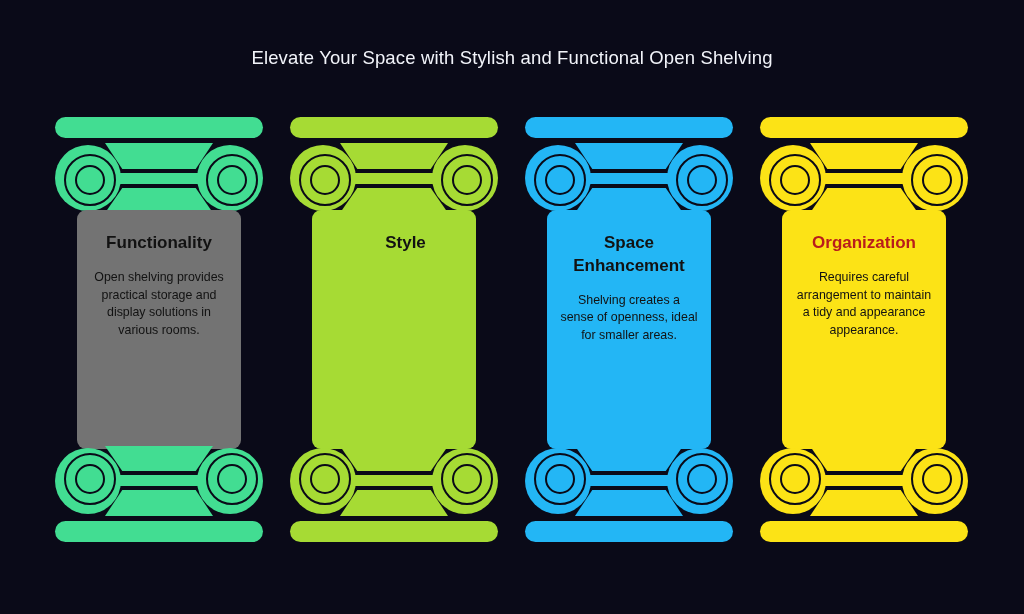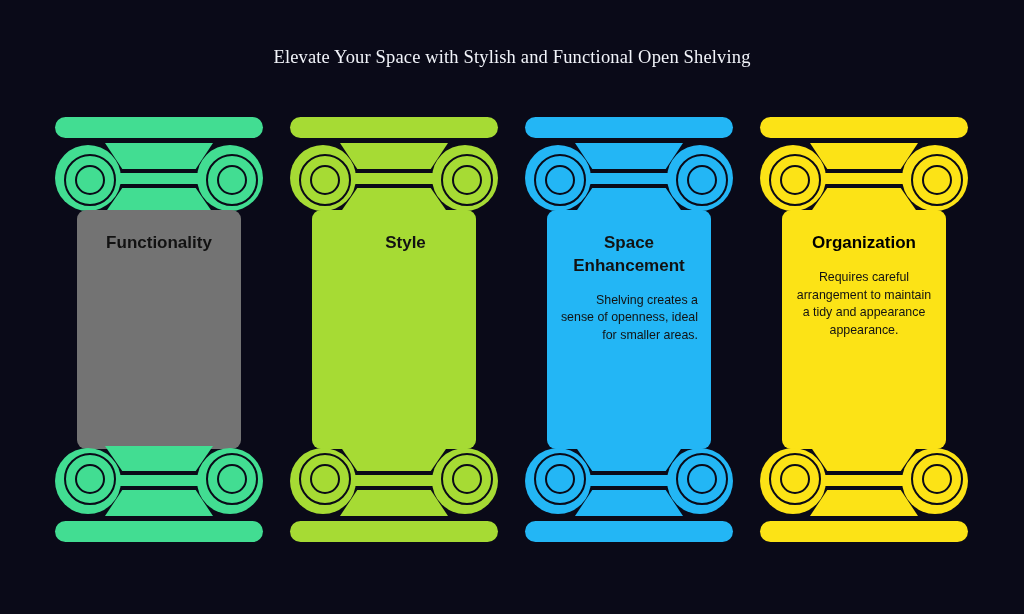--- a/index.html
+++ b/index.html
@@ -124,35 +124,36 @@
     font-size:12.4px;
     font-weight:400;
     line-height:1.42;
   }
 </style>
 </head>
 <body style="background: rgb(10, 10, 24);">
 
 <div id="stage" style="background: rgb(10, 10, 24);">
 
-  <div id="page-title" style="color: rgb(242, 244, 250); font-family: Liberation Serif, serif;">Elevate Your Space with Stylish and Functional Open Shelving</div>
+  <div id="page-title" style="color: rgb(242, 244, 250);">Elevate Your Space with Stylish and Functional Open Shelving</div>
 
   <div id="columns">
 
     <div class="column c0">
       <div class="abacus top" style="background: rgb(66, 221, 146);"></div>
       <div class="capital">
         <div class="ech-top" style="background: rgb(66, 221, 146);"></div>
         <div class="ech-band" style="background: rgb(66, 221, 146);"></div>
         <div class="ech-bot" style="background: rgb(66, 221, 146);"></div>
         <div class="volute left" style="background: rgb(66, 221, 146);"></div>
         <div class="volute right" style="background: rgb(66, 221, 146);"></div>
       </div>
       <div class="shaft" style="background: #737373;">
         <div class="card-title" style="color: rgb(18, 18, 18);">Functionality</div>
+        <div class="card-desc" style="color: rgb(18, 18, 18);">Open shelving provides practical storage and display solutions in various rooms.</div>
       </div>
       <div class="base">
         <div class="ech-top" style="background: rgb(66, 221, 146);"></div>
         <div class="ech-band" style="background: rgb(66, 221, 146);"></div>
         <div class="ech-bot" style="background: rgb(66, 221, 146);"></div>
         <div class="volute left" style="background: rgb(66, 221, 146);"></div>
         <div class="volute right" style="background: rgb(66, 221, 146);"></div>
       </div>
       <div class="abacus bottom" style="background: rgb(66, 221, 146);"></div>
     </div>
@@ -183,21 +184,21 @@
       <div class="abacus top" style="background: rgb(35, 182, 245);"></div>
       <div class="capital">
         <div class="ech-top" style="background: rgb(35, 182, 245);"></div>
         <div class="ech-band" style="background: rgb(35, 182, 245);"></div>
         <div class="ech-bot" style="background: rgb(35, 182, 245);"></div>
         <div class="volute left" style="background: rgb(35, 182, 245);"></div>
         <div class="volute right" style="background: rgb(35, 182, 245);"></div>
       </div>
       <div class="shaft" style="background: rgb(35, 182, 245);">
         <div class="card-title" style="color: rgb(18, 18, 18);">Space Enhancement</div>
-        <div class="card-desc" style="color: rgb(18, 18, 18); text-align: right;">Shelving creates a sense of openness, ideal for smaller areas.</div>
+        <div class="card-desc" style="color: rgb(18, 18, 18);">Shelving creates a sense of openness, ideal for smaller areas.</div>
       </div>
       <div class="base">
         <div class="ech-top" style="background: rgb(35, 182, 245);"></div>
         <div class="ech-band" style="background: rgb(35, 182, 245);"></div>
         <div class="ech-bot" style="background: rgb(35, 182, 245);"></div>
         <div class="volute left" style="background: rgb(35, 182, 245);"></div>
         <div class="volute right" style="background: rgb(35, 182, 245);"></div>
       </div>
       <div class="abacus bottom" style="background: rgb(35, 182, 245);"></div>
     </div>
@@ -205,21 +206,21 @@
     <div class="column c3">
       <div class="abacus top" style="background: rgb(252, 227, 22);"></div>
       <div class="capital">
         <div class="ech-top" style="background: rgb(252, 227, 22);"></div>
         <div class="ech-band" style="background: rgb(252, 227, 22);"></div>
         <div class="ech-bot" style="background: rgb(252, 227, 22);"></div>
         <div class="volute left" style="background: rgb(252, 227, 22);"></div>
         <div class="volute right" style="background: rgb(252, 227, 22);"></div>
       </div>
       <div class="shaft" style="background: rgb(252, 227, 22);">
-        <div class="card-title" style="color: #000000;">Organization</div>
+        <div class="card-title" style="color: #b91c1c;">Organization</div>
         <div class="card-desc" style="color: rgb(18, 18, 18);">Requires careful arrangement to maintain a tidy and appearance appearance.</div>
       </div>
       <div class="base">
         <div class="ech-top" style="background: rgb(252, 227, 22);"></div>
         <div class="ech-band" style="background: rgb(252, 227, 22);"></div>
         <div class="ech-bot" style="background: rgb(252, 227, 22);"></div>
         <div class="volute left" style="background: rgb(252, 227, 22);"></div>
         <div class="volute right" style="background: rgb(252, 227, 22);"></div>
       </div>
       <div class="abacus bottom" style="background: rgb(252, 227, 22);"></div>

